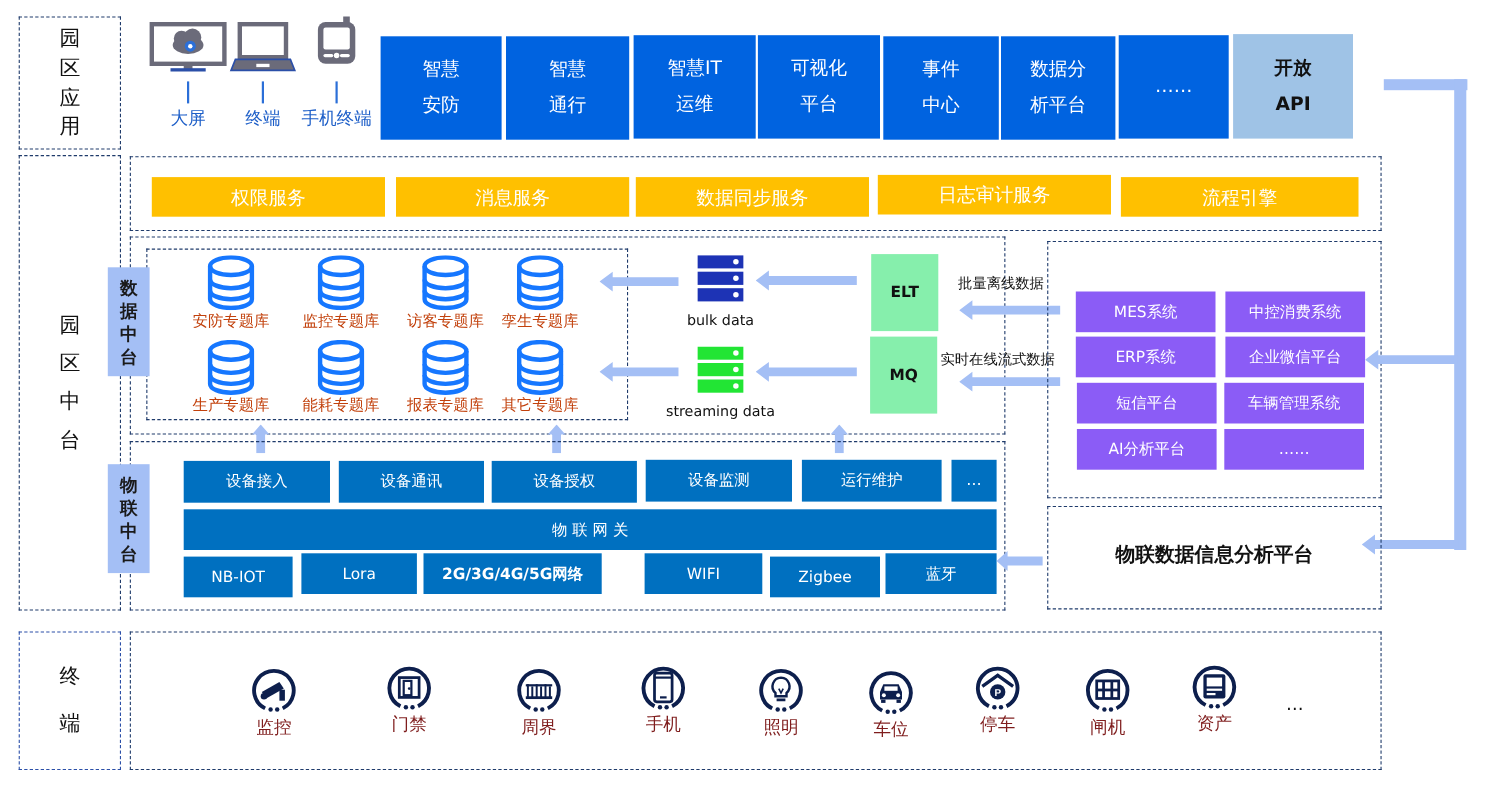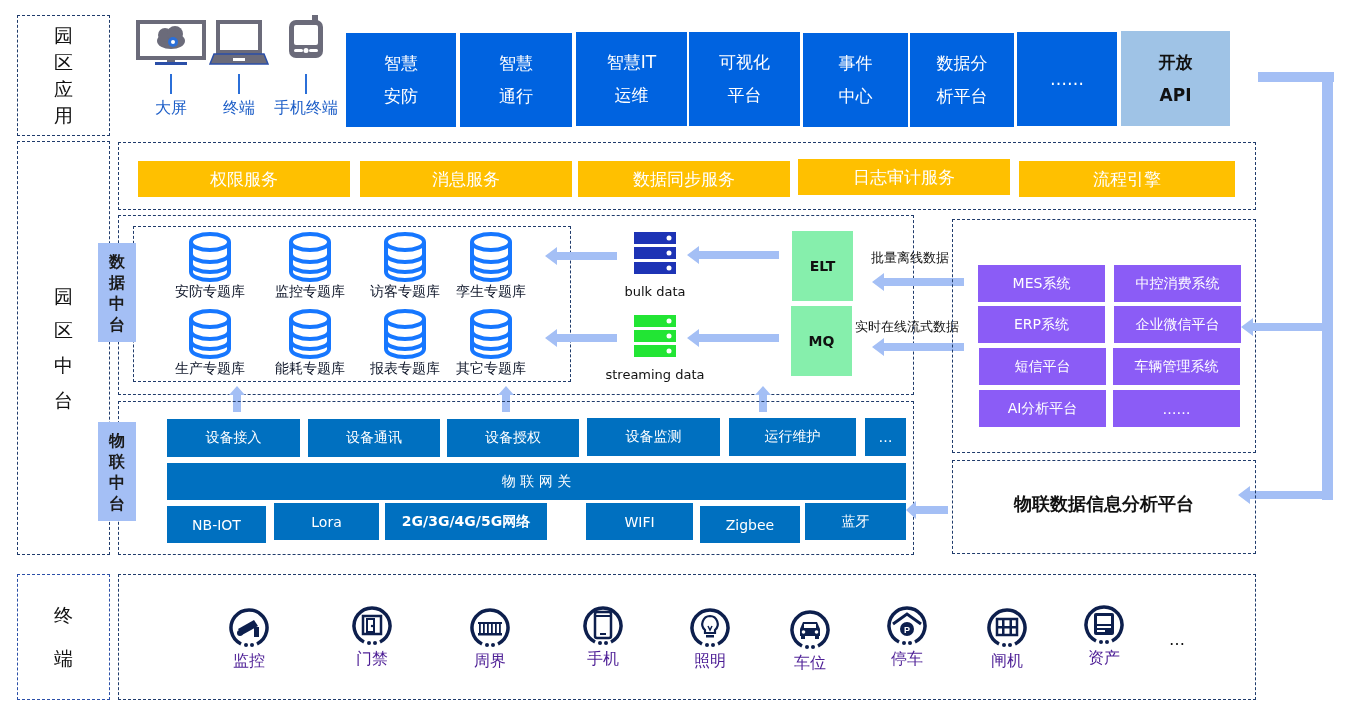--- a/index.html
+++ b/index.html
@@ -21,33 +21,33 @@
     position: absolute; background: #ffc000; color: #fff; font-size: 17px;
     display: flex; align-items: center; justify-content: center; height: 36px;
   }
   .tag {
     position: absolute; background: #a4bff5; color: #1a1a1a; font-weight: bold; font-size: 16px;
     display: flex; flex-direction: column; align-items: center; justify-content: center; width: 38px;
   }
   .tag span { line-height: 21px; }
   .db { position: absolute; width: 80px; text-align: center; }
   .db svg { display: block; margin: 0 auto; }
-  .db .lbl { font-size: 14px; color: #0f172a; margin-top: 1px; white-space: nowrap; margin-left: -10px; margin-right: -10px; }
+  .db .lbl { font-size: 14px; color: #c2410c; margin-top: 1px; white-space: nowrap; margin-left: -10px; margin-right: -10px; }
   .iot {
     position: absolute; background: #0070c0; color: #fff; font-size: 14px;
     display: flex; align-items: center; justify-content: center;
   }
   .gray {
     position: absolute; background: #8b5cf6; color: #fff; font-size: 14px;
     display: flex; align-items: center; justify-content: center; width: 127px; height: 37px;
   }
   .elt { position: absolute; background: #86efac; color: #111; font-weight: bold; font-size: 14px;
     display: flex; align-items: center; justify-content: center; }
   .term { position: absolute; width: 70px; text-align: center; }
-  .term .lbl { font-size: 16px; color: #4c1d95; margin-top: 2px; }
+  .term .lbl { font-size: 16px; color: #7f1d1d; margin-top: 2px; }
   .term svg { display: block; margin: 0 auto; }
   .small-label { position: absolute; font-size: 13px; color: #111; white-space: nowrap; }
 </style>
 </head>
 <body>
 
 <div class="abs dash vtext" style="left:17px;top:15px;width:93px;height:121px;font-size:19px;">
   <span>园</span>
   <span>区</span>
   <span>应</span>

